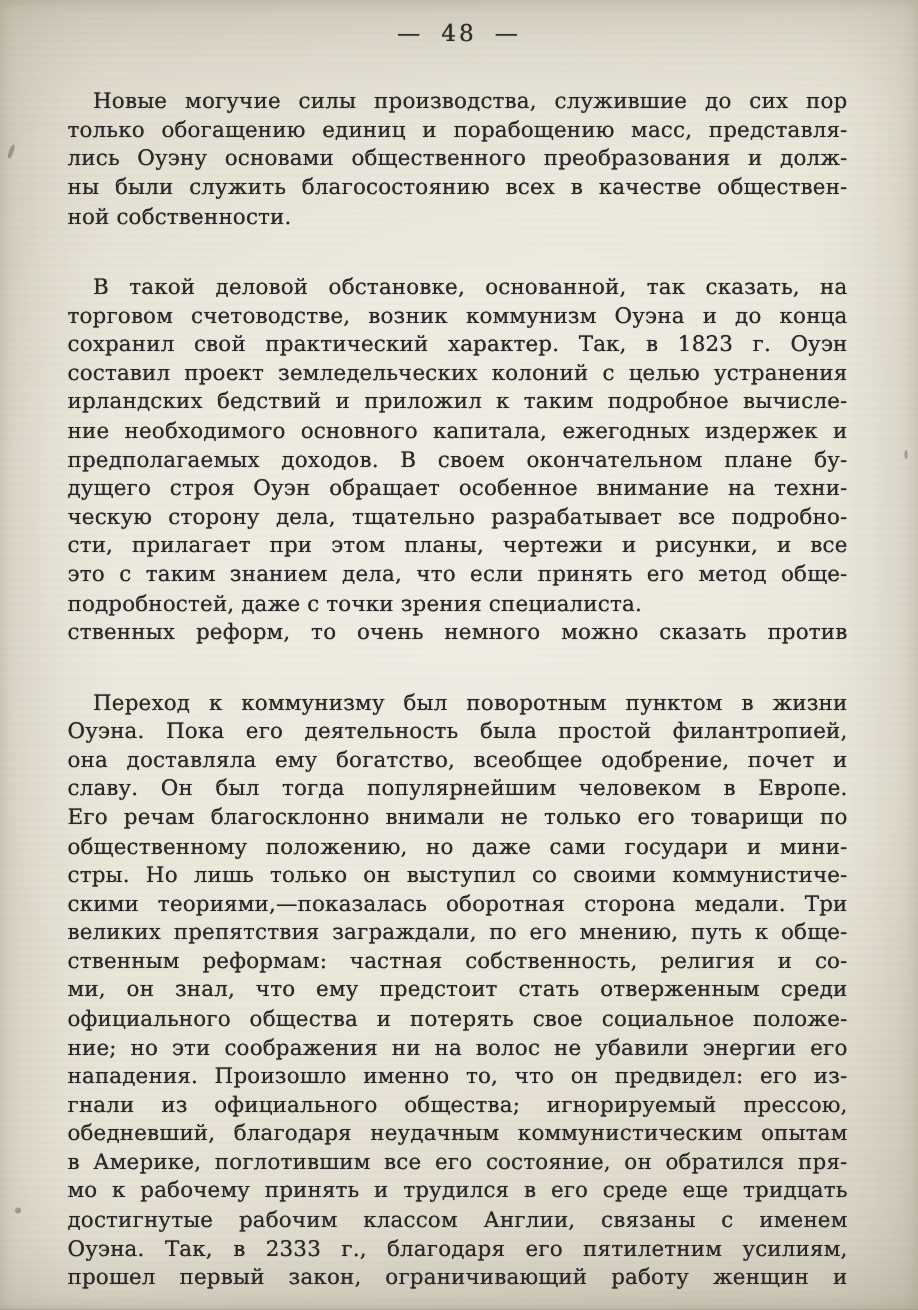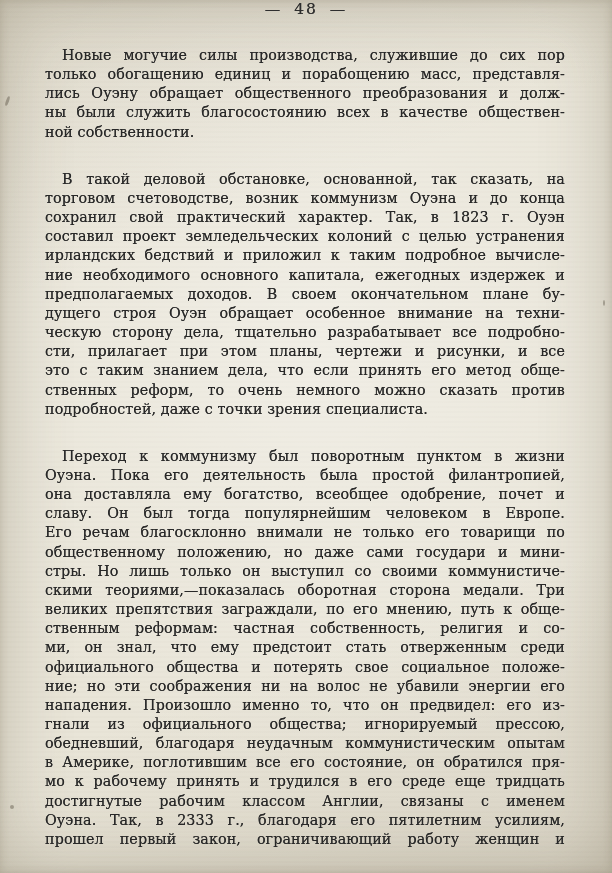--- a/index.html
+++ b/index.html
@@ -16,20 +16,21 @@
     background-image:
       radial-gradient(120% 90% at 52% 40%, rgba(255,255,255,0.35) 0%, rgba(255,255,255,0) 55%),
       repeating-linear-gradient(0deg, rgba(70,60,40,0.015) 0 2px, rgba(0,0,0,0) 2px 5px),
       linear-gradient(160deg, rgba(115,100,75,0.10), rgba(0,0,0,0) 28%, rgba(0,0,0,0) 70%, rgba(115,100,75,0.14));
     box-shadow:
       inset 0 0 70px rgba(95,85,60,0.30),
       inset 0 0 10px rgba(95,85,60,0.20);
     overflow: hidden;
   }
   .page-header {
+    padding-top: 13px;
     text-align: center;
     font-size: 15.5px;
     color: #2e2e2e;
     letter-spacing: 2px;
     word-spacing: 5px;
     text-shadow: 0 0 0.6px rgba(45,45,45,0.8);
   }
   .text-block {
     margin: 17px 47px 0 45px;
     color: #282828;
@@ -58,38 +59,38 @@
 </head>
 <body>
 
 <div class="scan" style="background-color: rgb(233, 229, 216);">
   <div class="page-header">— 48 —</div>
 
   <main class="text-block" id="text-block" style="color: rgb(40, 40, 40);">
       <div class="paragraph">
         <div class="line first">Новые могучие силы производства, служившие до сих пор</div>
         <div class="line">только обогащению единиц и порабощению масс, представля-</div>
-        <div class="line">лись Оуэну обращает общественного преобразования и долж-</div>
+        <div class="line">лись Оуэну основами общественного преобразования и долж-</div>
         <div class="line">ны были служить благосостоянию всех в качестве обществен-</div>
         <div class="line last">ной собственности.</div>
       </div>
       <div class="paragraph">
         <div class="line first">В такой деловой обстановке, основанной, так сказать, на</div>
         <div class="line">торговом счетоводстве, возник коммунизм Оуэна и до конца</div>
         <div class="line">сохранил свой практический характер. Так, в 1823 г. Оуэн</div>
         <div class="line">составил проект земледельческих колоний с целью устранения</div>
         <div class="line">ирландских бедствий и приложил к таким подробное вычисле-</div>
         <div class="line">ние необходимого основного капитала, ежегодных издержек и</div>
         <div class="line">предполагаемых доходов. В своем окончательном плане бу-</div>
         <div class="line">дущего строя Оуэн обращает особенное внимание на техни-</div>
         <div class="line">ческую сторону дела, тщательно разрабатывает все подробно-</div>
         <div class="line">сти, прилагает при этом планы, чертежи и рисунки, и все</div>
         <div class="line">это с таким знанием дела, что если принять его метод обще-</div>
+        <div class="line last">подробностей, даже с точки зрения специалиста.</div>
         <div class="line">ственных реформ, то очень немного можно сказать против</div>
-        <div class="line last">подробностей, даже с точки зрения специалиста.</div>
       </div>
       <div class="paragraph">
         <div class="line first">Переход к коммунизму был поворотным пунктом в жизни</div>
         <div class="line">Оуэна. Пока его деятельность была простой филантропией,</div>
         <div class="line">она доставляла ему богатство, всеобщее одобрение, почет и</div>
         <div class="line">славу. Он был тогда популярнейшим человеком в Европе.</div>
         <div class="line">Его речам благосклонно внимали не только его товарищи по</div>
         <div class="line">общественному положению, но даже сами государи и мини-</div>
         <div class="line">стры. Но лишь только он выступил со своими коммунистиче-</div>
         <div class="line">скими теориями,—показалась оборотная сторона медали. Три</div>

